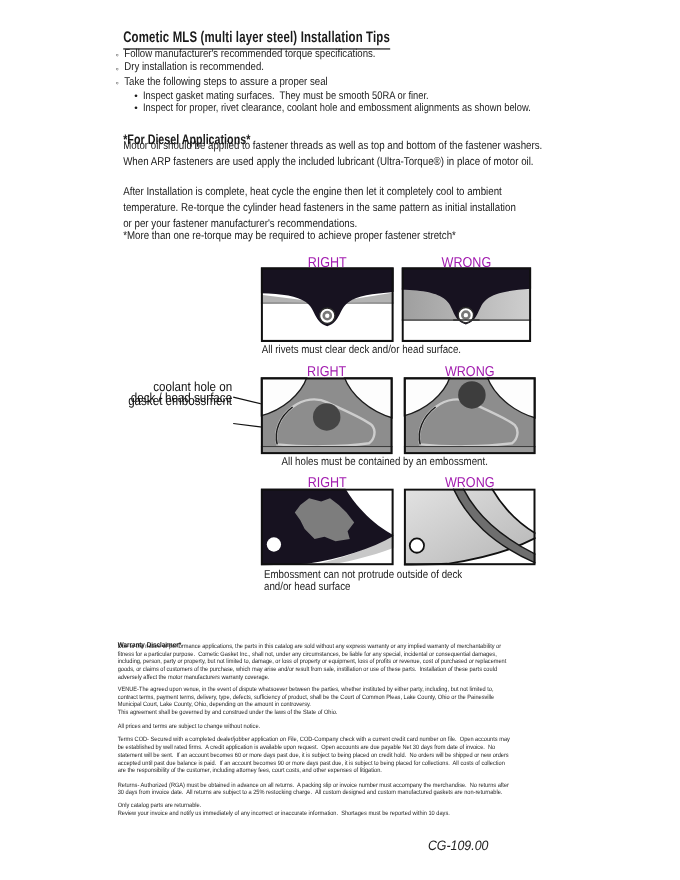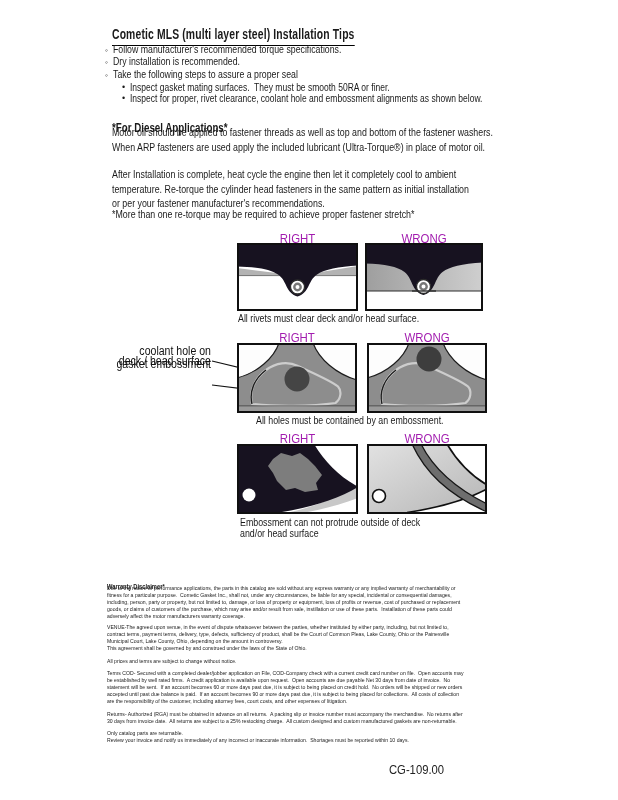--- a/index.html
+++ b/index.html
@@ -225,17 +225,17 @@
   <div class="abs small-p" style="left:107px;top:669.5px;">Terms COD- Secured with a completed dealer/jobber application on File, COD-Company check with a current credit card number on file.  Open accounts may
 be established by well rated firms.  A credit application is available upon request.  Open accounts are due payable Net 30 days from date of invoice.  No
 statement will be sent.  If an account becomes 60 or more days past due, it is subject to being placed on credit hold.  No orders will be shipped or new orders
 accepted until past due balance is paid.  If an account becomes 90 or more days past due, it is subject to being placed for collections.  All costs of collection
 are the responsibility of the customer, including attorney fees, court costs, and other expenses of litigation.</div>
   <div class="abs small-p" style="left:107px;top:711px;">Returns- Authorized (RGA) must be obtained in advance on all returns.  A packing slip or invoice number must accompany the merchandise.  No returns after
 30 days from invoice date.  All returns are subject to a 25% restocking charge.  All custom designed and custom manufactured gaskets are non-returnable.</div>
   <div class="abs small-p" style="left:107px;top:730px;">Only catalog parts are returnable.
 Review your invoice and notify us immediately of any incorrect or inaccurate information.  Shortages must be reported within 10 days.</div>
 
-  <div class="abs" style="left:389px;top:760px;">
+  <div class="abs" style="left:389px;top:760px;font-style:italic;">
     <span class="footer-code">CG-109.00</span>
   </div>
 
 </div>
 
 </body></html>

